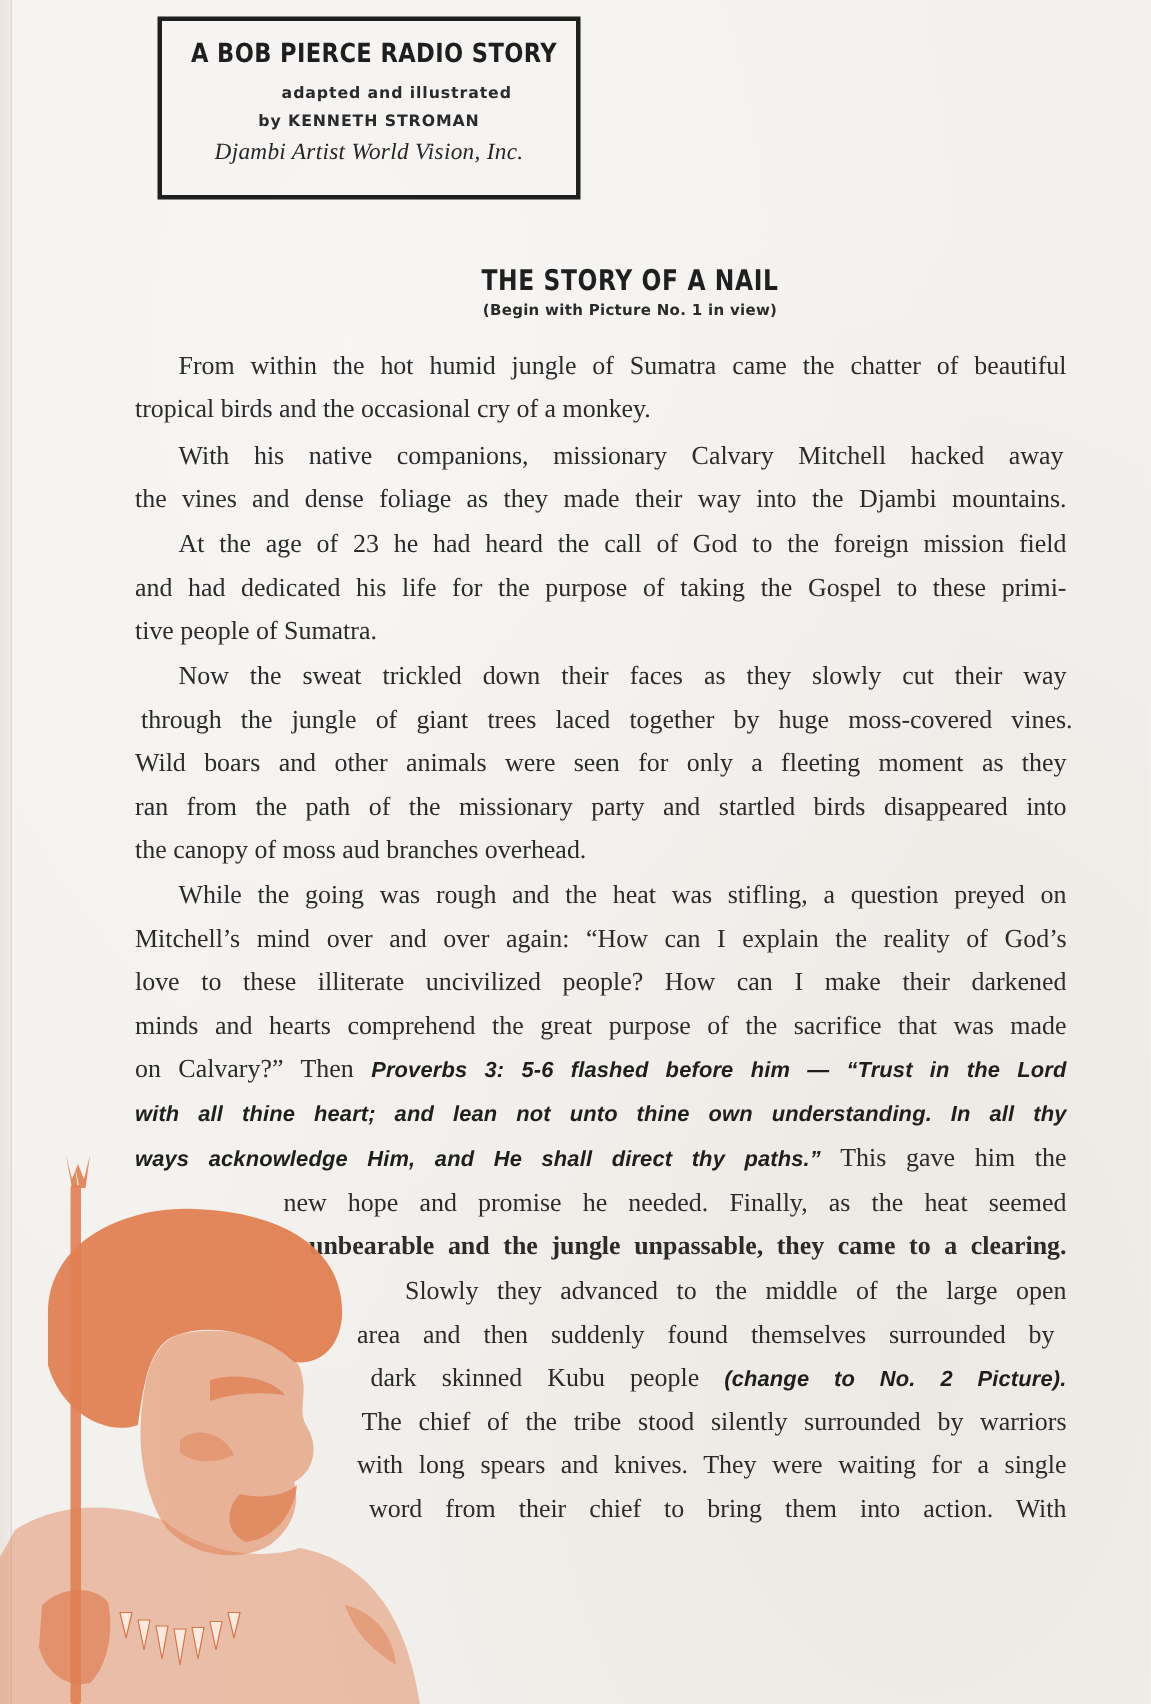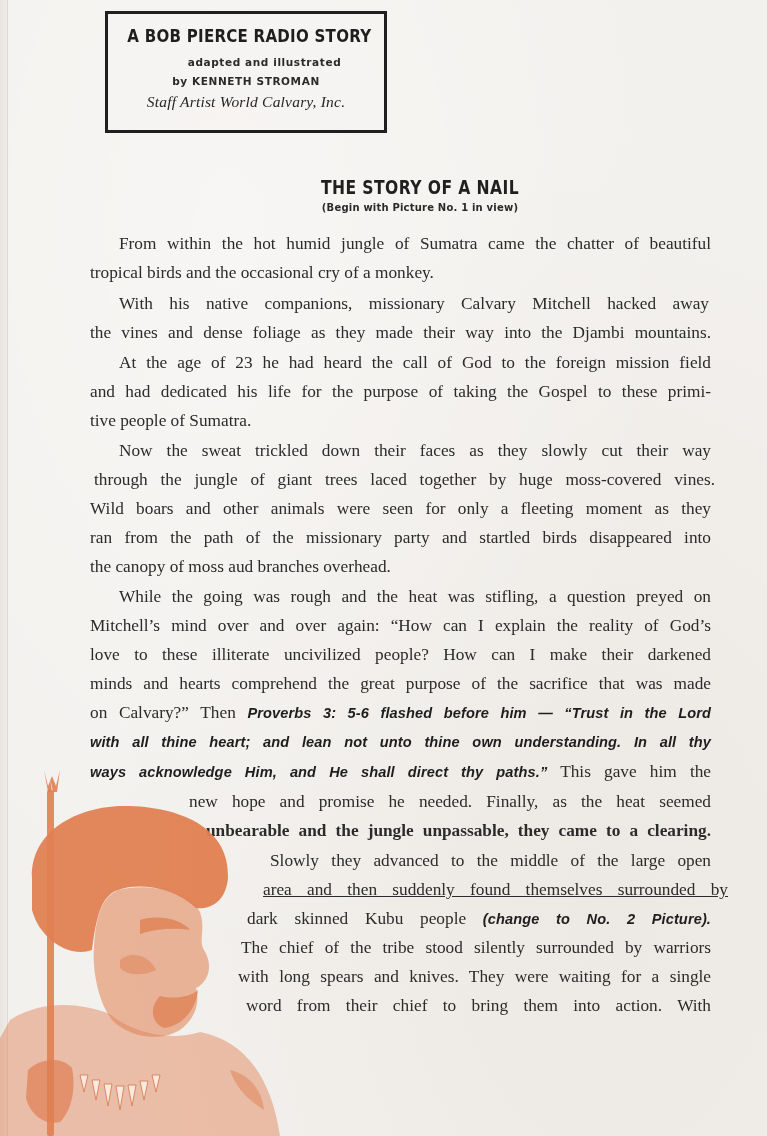--- a/index.html
+++ b/index.html
@@ -64,21 +64,21 @@
   </style>
 </head>
 <body>
 
 <div class="page-edge"></div>
 
 <div class="credit-box">
   <div class="credit-title">A BOB PIERCE RADIO STORY</div>
   <div class="credit-line l1">adapted and illustrated</div>
   <div class="credit-line l2">by  KENNETH  STROMAN</div>
-  <div class="credit-org">Staff Artist World Calvary, Inc.</div>
+  <div class="credit-org">Djambi Artist World Vision, Inc.</div>
 </div>
 
 <div class="story-title">THE STORY OF A NAIL</div>
 <div class="story-sub">(Begin with Picture No. 1 in view)</div>
 
 <div id="body-text">
     <div class="line" style="left: 119px; top: 234px; width: 592px;">From within the hot humid jungle of Sumatra came the chatter of beautiful</div>
     <div class="line last" style="left: 90px; top: 263px; width: 330px;">tropical birds and the occasional cry of a monkey.</div>
     <div class="line" style="left: 119px; top: 294px; width: 590px;">With his native companions, missionary Calvary Mitchell hacked away</div>
     <div class="line" style="left: 90px; top: 323px; width: 621px;">the vines and dense foliage as they made their way into the Djambi mountains.</div>
@@ -93,21 +93,21 @@
     <div class="line" style="left: 119px; top: 587px; width: 592px;">While the going was rough and the heat was stifling, a question preyed on</div>
     <div class="line" style="left: 90px; top: 616px; width: 621px;">Mitchell’s mind over and over again: “How can I explain the reality of God’s</div>
     <div class="line" style="left: 90px; top: 645px; width: 621px;">love to these illiterate uncivilized people? How can I make their darkened</div>
     <div class="line" style="left: 90px; top: 674px; width: 621px;">minds and hearts comprehend the great purpose of the sacrifice that was made</div>
     <div class="line" style="left: 90px; top: 703px; width: 621px;">on Calvary?” Then <span class="bi">Proverbs 3: 5-6 flashed before him — “Trust in the Lord</span></div>
     <div class="line" style="left: 90px; top: 732px; width: 621px;"><span class="bi">with all thine heart; and lean not unto thine own understanding. In all thy</span></div>
     <div class="line" style="left: 90px; top: 762px; width: 621px;"><span class="bi">ways acknowledge Him, and He shall direct thy paths.”</span> This gave him the</div>
     <div class="line" style="left: 189px; top: 792px; width: 522px;">new hope and promise he needed. Finally, as the heat seemed</div>
     <div class="line" style="left: 206px; top: 821px; width: 505px; font-weight: bold;">unbearable and the jungle unpassable, they came to a clearing.</div>
     <div class="line" style="left: 270px; top: 851px; width: 441px;">Slowly they advanced to the middle of the large open</div>
-    <div class="line" style="left: 263px; top: 880px; width: 465px; text-decoration: underline;">area and then suddenly found themselves surrounded by</div>
+    <div class="line" style="left: 238px; top: 880px; width: 465px;">area and then suddenly found themselves surrounded by</div>
     <div class="line" style="left: 247px; top: 909px; width: 464px;">dark skinned Kubu people <span class="bi">(change to No. 2 Picture).</span></div>
     <div class="line" style="left: 241px; top: 938px; width: 470px;">The chief of the tribe stood silently surrounded by warriors</div>
     <div class="line" style="left: 238px; top: 967px; width: 473px;">with long spears and knives. They were waiting for a single</div>
     <div class="line" style="left: 246px; top: 996px; width: 465px;">word from their chief to bring them into action. With</div>
   </div>
 
 <svg class="illustration" viewBox="0 0 300 366" xmlns="http://www.w3.org/2000/svg">
   <g fill="#e07f52" stroke="none">
 
     <rect x="47" y="20" width="7" height="346" rx="2" opacity="0.9"></rect>

